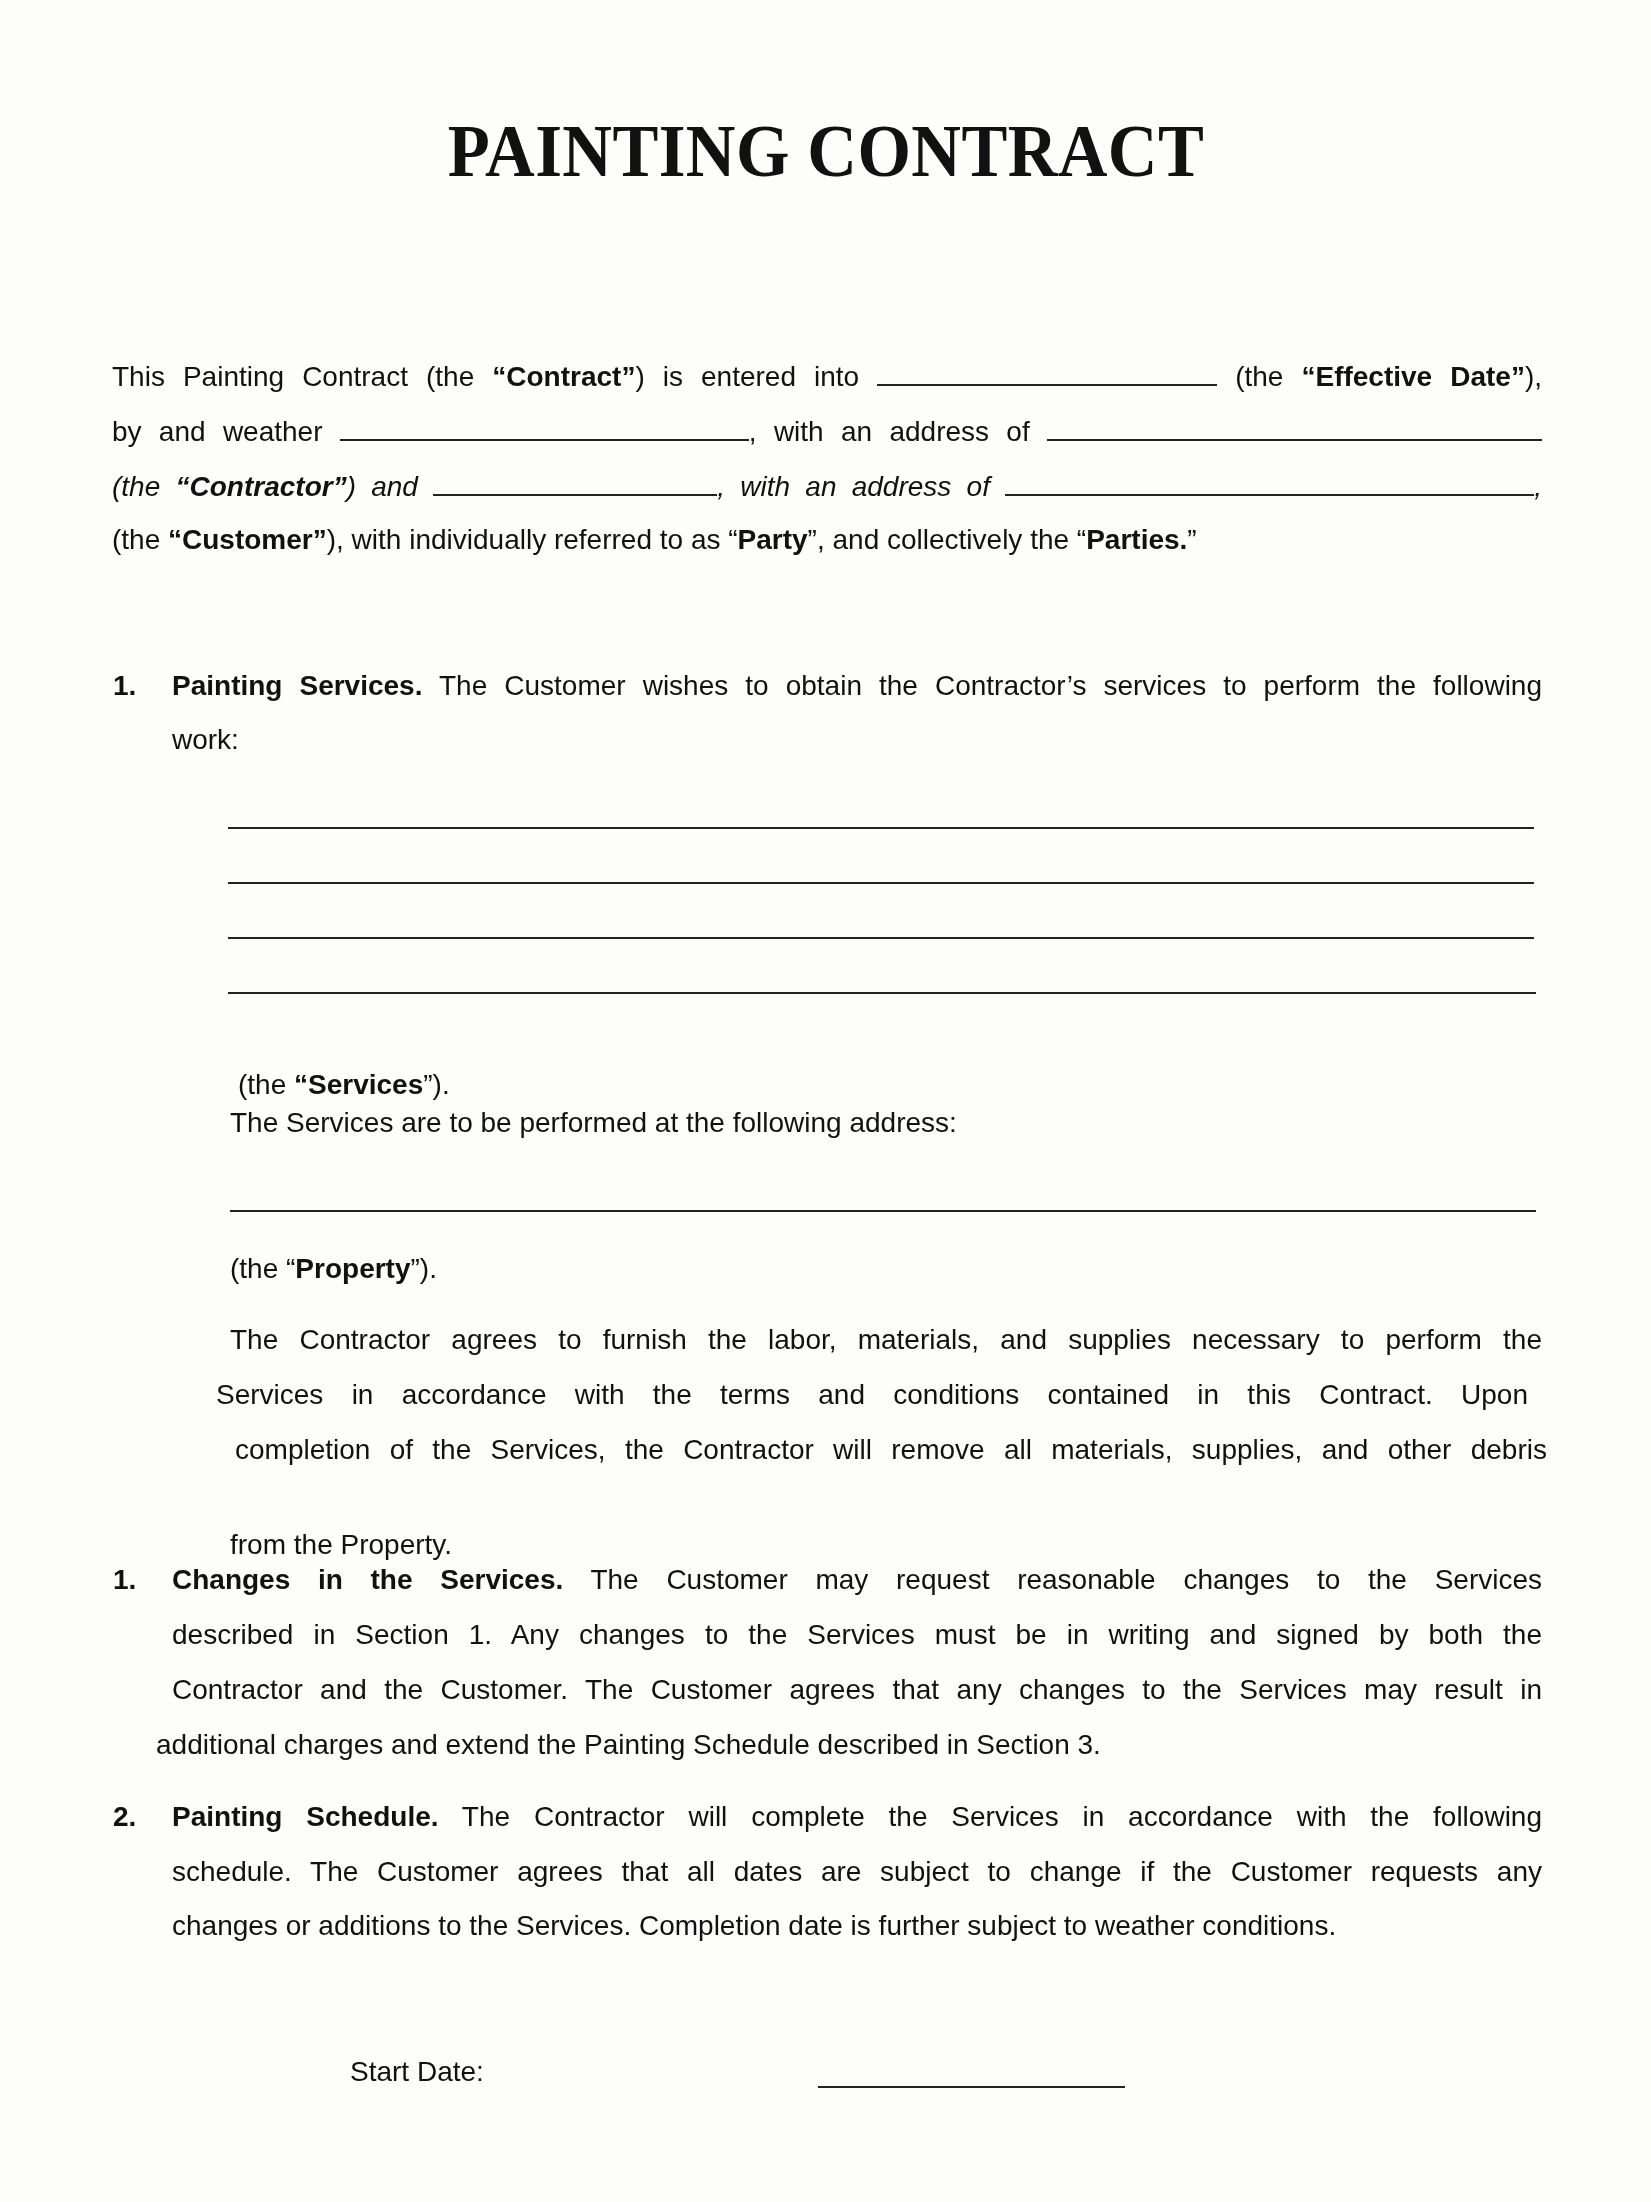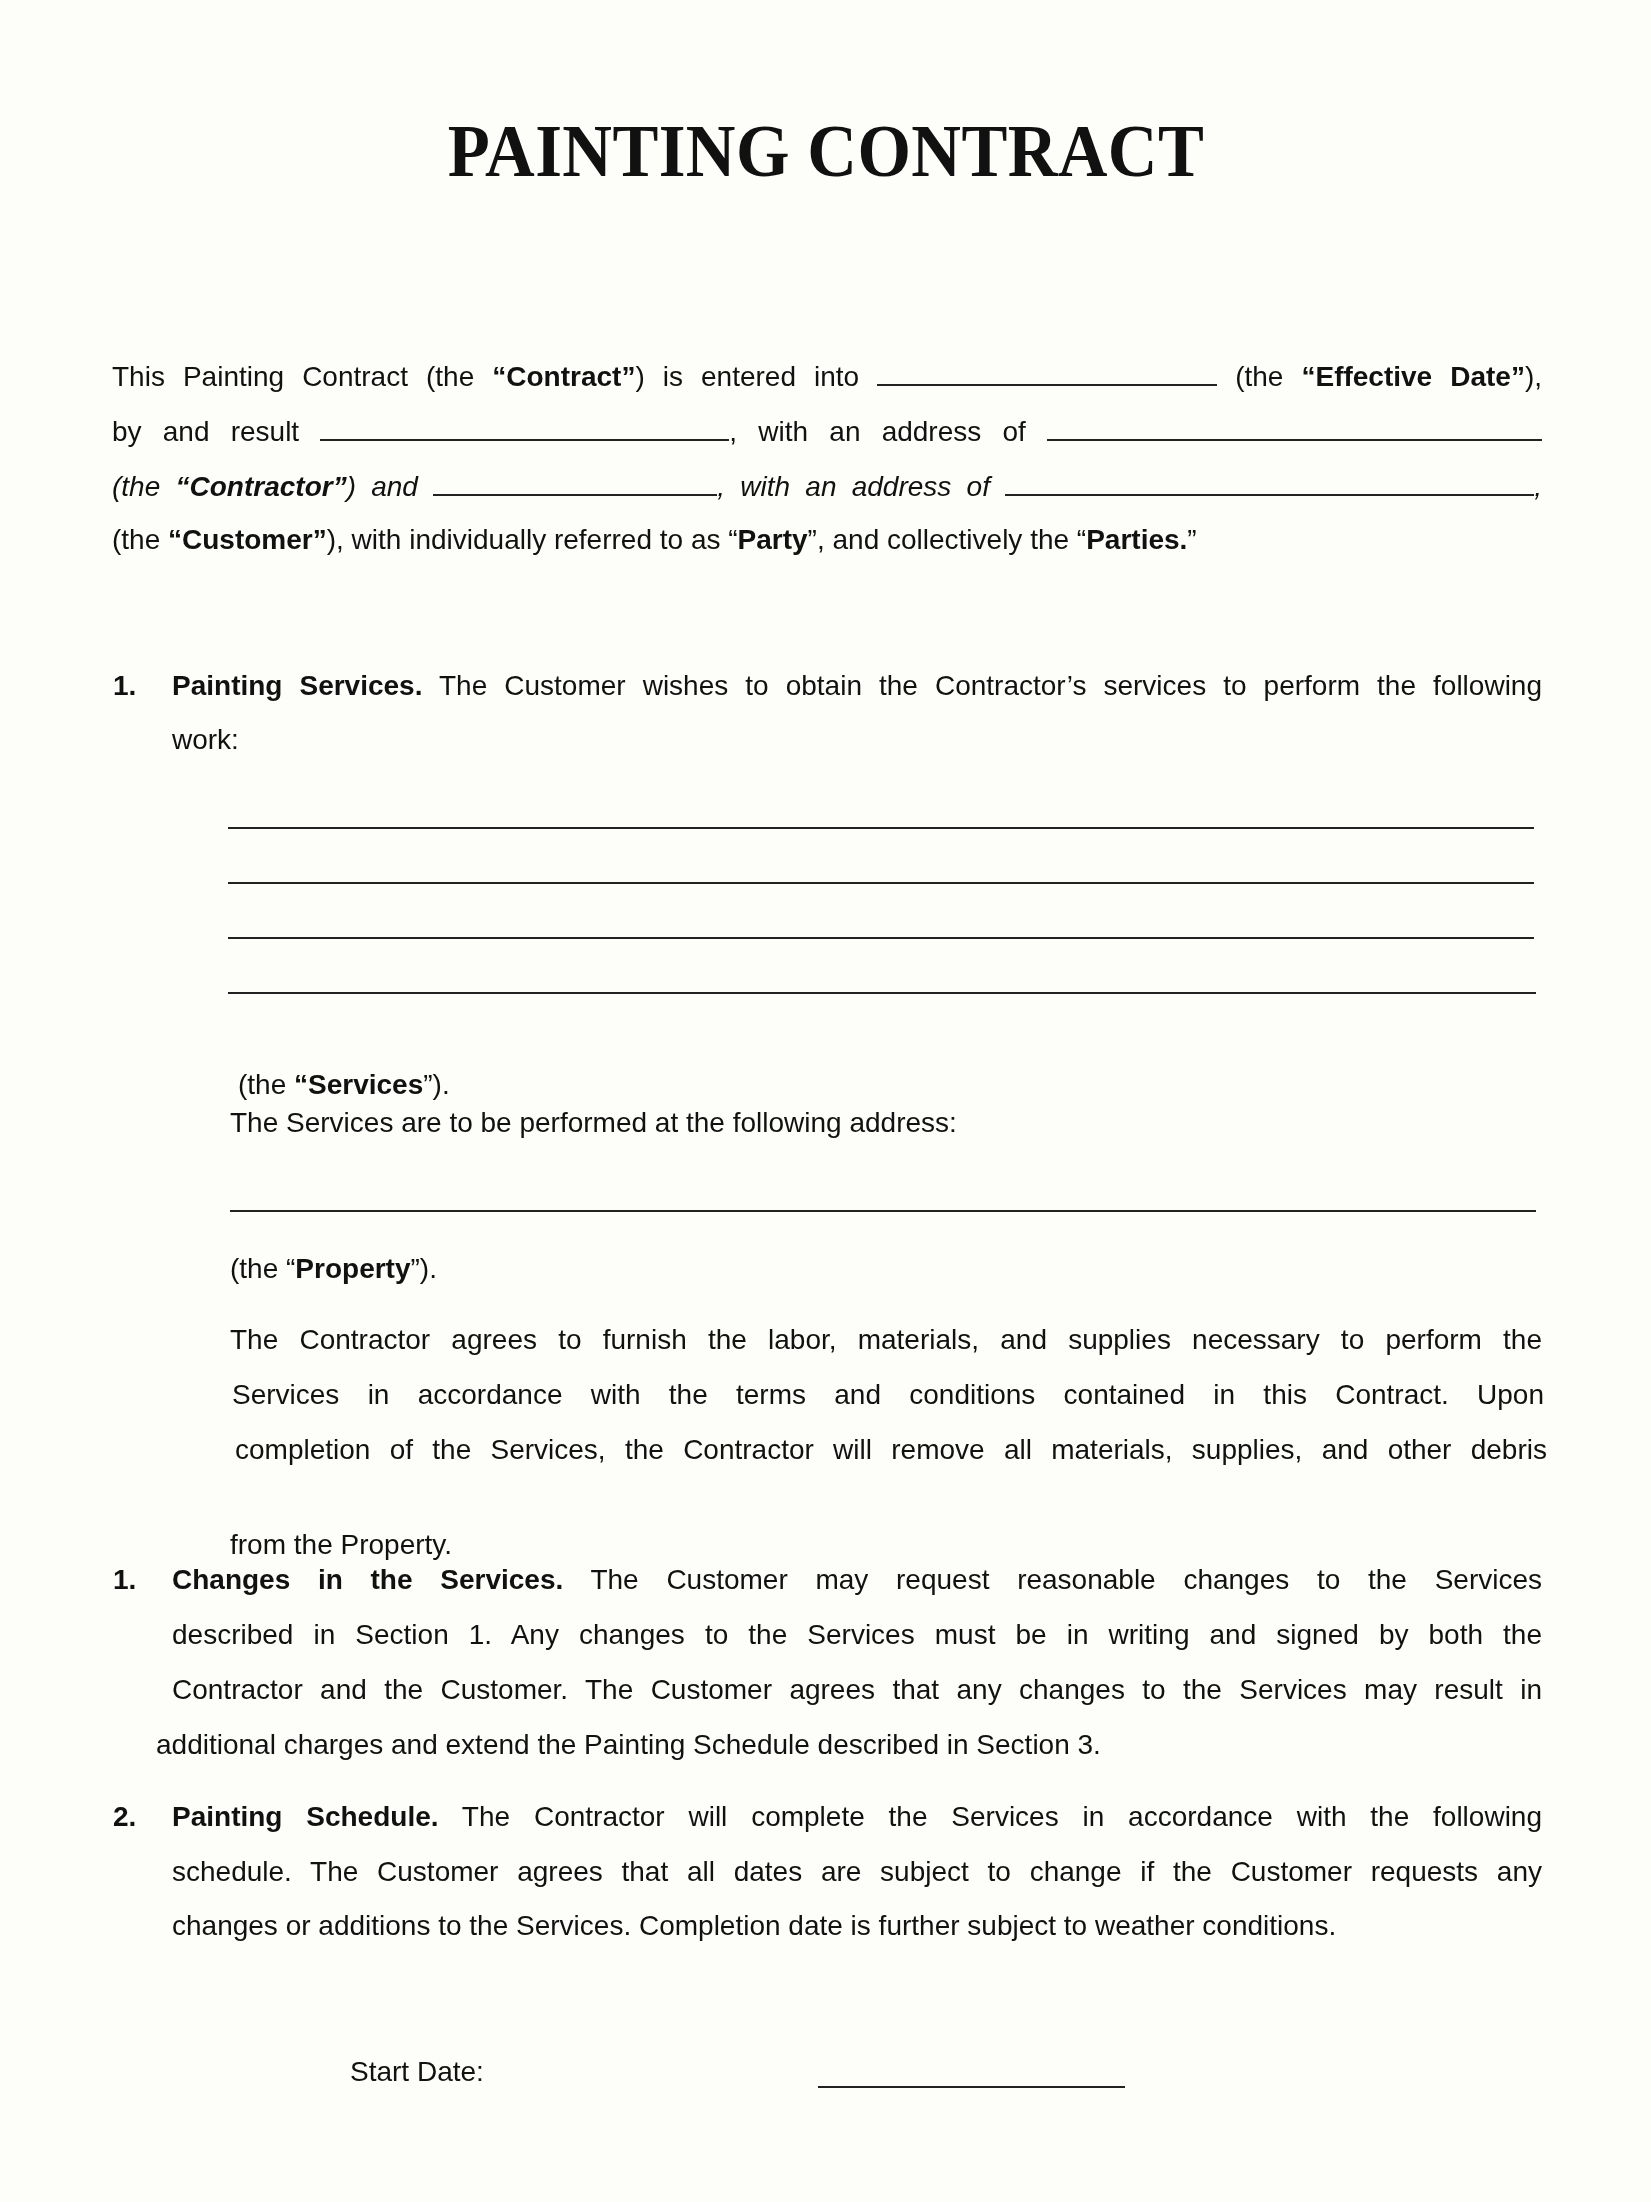--- a/index.html
+++ b/index.html
@@ -33,21 +33,21 @@
 
 <div>
 
   <div class="title">PAINTING CONTRACT</div>
 
   <div class="jl" style="left:112px; width:1430px; top:358px;">
     <span>This Painting Contract (the </span><b>“Contract”</b><span>) is entered into </span><span class="blank" style="width:340px;"></span><span> (the </span><b>“Effective Date”</b><span>),</span>
   </div>
 
   <div class="jl" style="left:112px; width:1430px; top:413px;">
-    <span>by and result </span><span class="blank" style="width:409px;"></span><span>, with an address of </span><span class="blank" style="width:495px;"></span>
+    <span>by and weather </span><span class="blank" style="width:409px;"></span><span>, with an address of </span><span class="blank" style="width:495px;"></span>
   </div>
 
   <div class="jl" style="left:112px; width:1430px; top:468px;font-style:italic;">
     <span>(the </span><b>“Contractor”</b><span>) and </span><span class="blank" style="width:284px;"></span><span>, with an address of </span><span class="blank" style="width:529px;"></span><span>,</span>
   </div>
 
   <div class="ln" style="left:112px; top:523px;">
     <span>(the </span><b>“Customer”</b><span>), with individually referred to as “</span><b>Party</b><span>”, and collectively the “</span><b>Parties.</b><span>”</span>
   </div>
 
@@ -68,21 +68,21 @@
 
   <div class="ln" style="left:230px; top:1106px;">The Services are to be performed at the following address:</div>
 
   <div class="rule" style="left:230px; width:1306px; top:1210px;"></div>
 
   <div class="ln" style="left:230px; top:1252px;">
     <span>(the “</span><b>Property</b><span>”).</span>
   </div>
 
   <div class="jl" style="left:230px; width:1312px; top:1323px;">The Contractor agrees to furnish the labor, materials, and supplies necessary to perform the</div>
-  <div class="jl" style="left:232px; width:1312px; top:1378px;">Services in accordance with the terms and conditions contained in this Contract. Upon</div>
+  <div class="jl" style="left:216px; width:1312px; top:1378px;">Services in accordance with the terms and conditions contained in this Contract. Upon</div>
   <div class="jl" style="left:235px; width:1312px; top:1433px;">completion of the Services, the Contractor will remove all materials, supplies, and other debris</div>
   <div class="ln" style="left:230px; top:1488px;margin-top:40px;">from the Property.</div>
 
   <div class="num" style="left:113px; top:1563px;">1.</div>
   <div class="jl" style="left:172px; width:1370px; top:1563px;">
     <b>Changes in the Services.</b><span> The Customer may request reasonable changes to the Services</span>
   </div>
   <div class="jl" style="left:172px; width:1370px; top:1618px;">described in Section 1. Any changes to the Services must be in writing and signed by both the</div>
   <div class="jl" style="left:172px; width:1370px; top:1673px;">Contractor and the Customer. The Customer agrees that any changes to the Services may result in</div>
   <div class="ln" style="left:156px; top:1728px;">additional charges and extend the Painting Schedule described in Section 3.</div>

